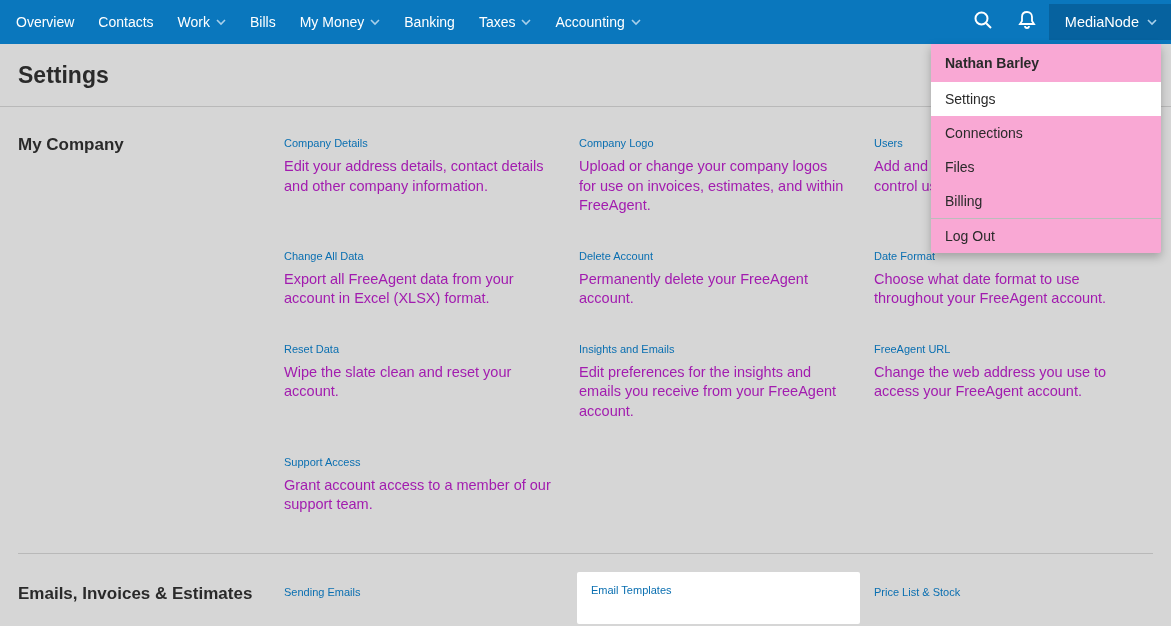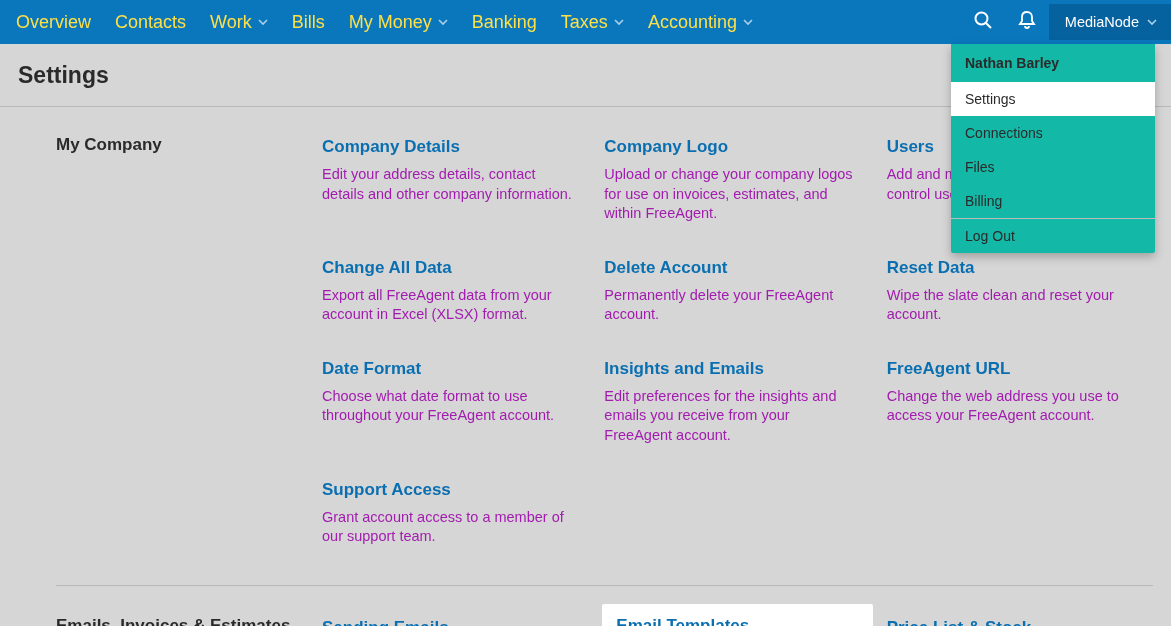--- a/index.html
+++ b/index.html
@@ -16,22 +16,22 @@
     background: #0a77bd;
     height: 44px;
     display: flex;
     align-items: center;
     padding: 0 0 0 16px;
     color: #fff;
     position: relative;
   }
   .nav-left { display: flex; gap: 24px; align-items: center; height: 100%; }
   .nav-item {
-    color: #fde047;
-    font-size: 18px;
+    color: #ffffff;
+    font-size: 14px;
     display: flex;
     align-items: center;
     gap: 6px;
     cursor: pointer;
     height: 100%;
   }
   .chev {
     width: 10px; height: 10px; display:inline-block;
   }
   .chev svg { display:block; }
@@ -66,21 +66,20 @@
     color: #2a2a2a;
   }
   .content {
     padding: 26px 18px 0 18px;
   }
   .section {
     display:flex;
     padding-bottom: 30px;
     border-bottom: 1px solid #b9b9b9;
     margin-bottom: 28px;
-    margin-left: 38px;
   }
   .section:last-child { border-bottom:none; }
   .section-side {
     width: 266px;
     flex-shrink: 0;
     font-size: 17px;
     font-weight: 700;
     color: #2a2a2a;
     padding-top: 2px;
   }
@@ -95,36 +94,36 @@
     padding: 4px 12px 8px 0;
   }
   .tile.highlight {
     background: #fff;
     padding: 12px 14px;
     margin: -10px -2px;
     border-radius: 2px;
   }
   .tile-title {
     color: #0a6fb1;
-    font-size: 17px;
-    font-weight: 700;
+    font-size: 11px;
+    font-weight: 400;
     margin-bottom: 8px;
     cursor:pointer;
   }
   .tile-desc {
     color: #a21caf;
     font-size: 14.5px;
     line-height: 1.35;
   }
   .dropdown {
     position: absolute;
     top: 44px;
-    right: 16px;
-    width: 204px;
-    background: #14b8a6;
+    right: 10px;
+    width: 230px;
+    background: #f9a8d4;
     box-shadow: 0 4px 10px rgba(0,0,0,.25);
     border-radius: 0 0 2px 2px;
     z-index: 10;
     overflow:hidden;
   }
   .dropdown .dd-header {
     padding: 11px 14px;
     font-size: 14px;
     font-weight: 700;
     color: #2a2a2a;
@@ -255,26 +254,26 @@
       </div>
       <div class="tile">
         <div class="tile-title">Change All Data</div>
         <div class="tile-desc">Export all FreeAgent data from your account in Excel (XLSX) format.</div>
       </div>
       <div class="tile">
         <div class="tile-title">Delete Account</div>
         <div class="tile-desc">Permanently delete your FreeAgent account.</div>
       </div>
       <div class="tile">
+        <div class="tile-title">Date Format</div>
+        <div class="tile-desc">Choose what date format to use throughout your FreeAgent account.</div>
+      </div>
+      <div class="tile">
         <div class="tile-title">Reset Data</div>
         <div class="tile-desc">Wipe the slate clean and reset your account.</div>
-      </div>
-      <div class="tile">
-        <div class="tile-title">Date Format</div>
-        <div class="tile-desc">Choose what date format to use throughout your FreeAgent account.</div>
       </div>
       <div class="tile">
         <div class="tile-title">Insights and Emails</div>
         <div class="tile-desc">Edit preferences for the insights and emails you receive from your FreeAgent account.</div>
       </div>
       <div class="tile">
         <div class="tile-title">FreeAgent URL</div>
         <div class="tile-desc">Change the web address you use to access your FreeAgent account.</div>
       </div>
       <div class="tile">

